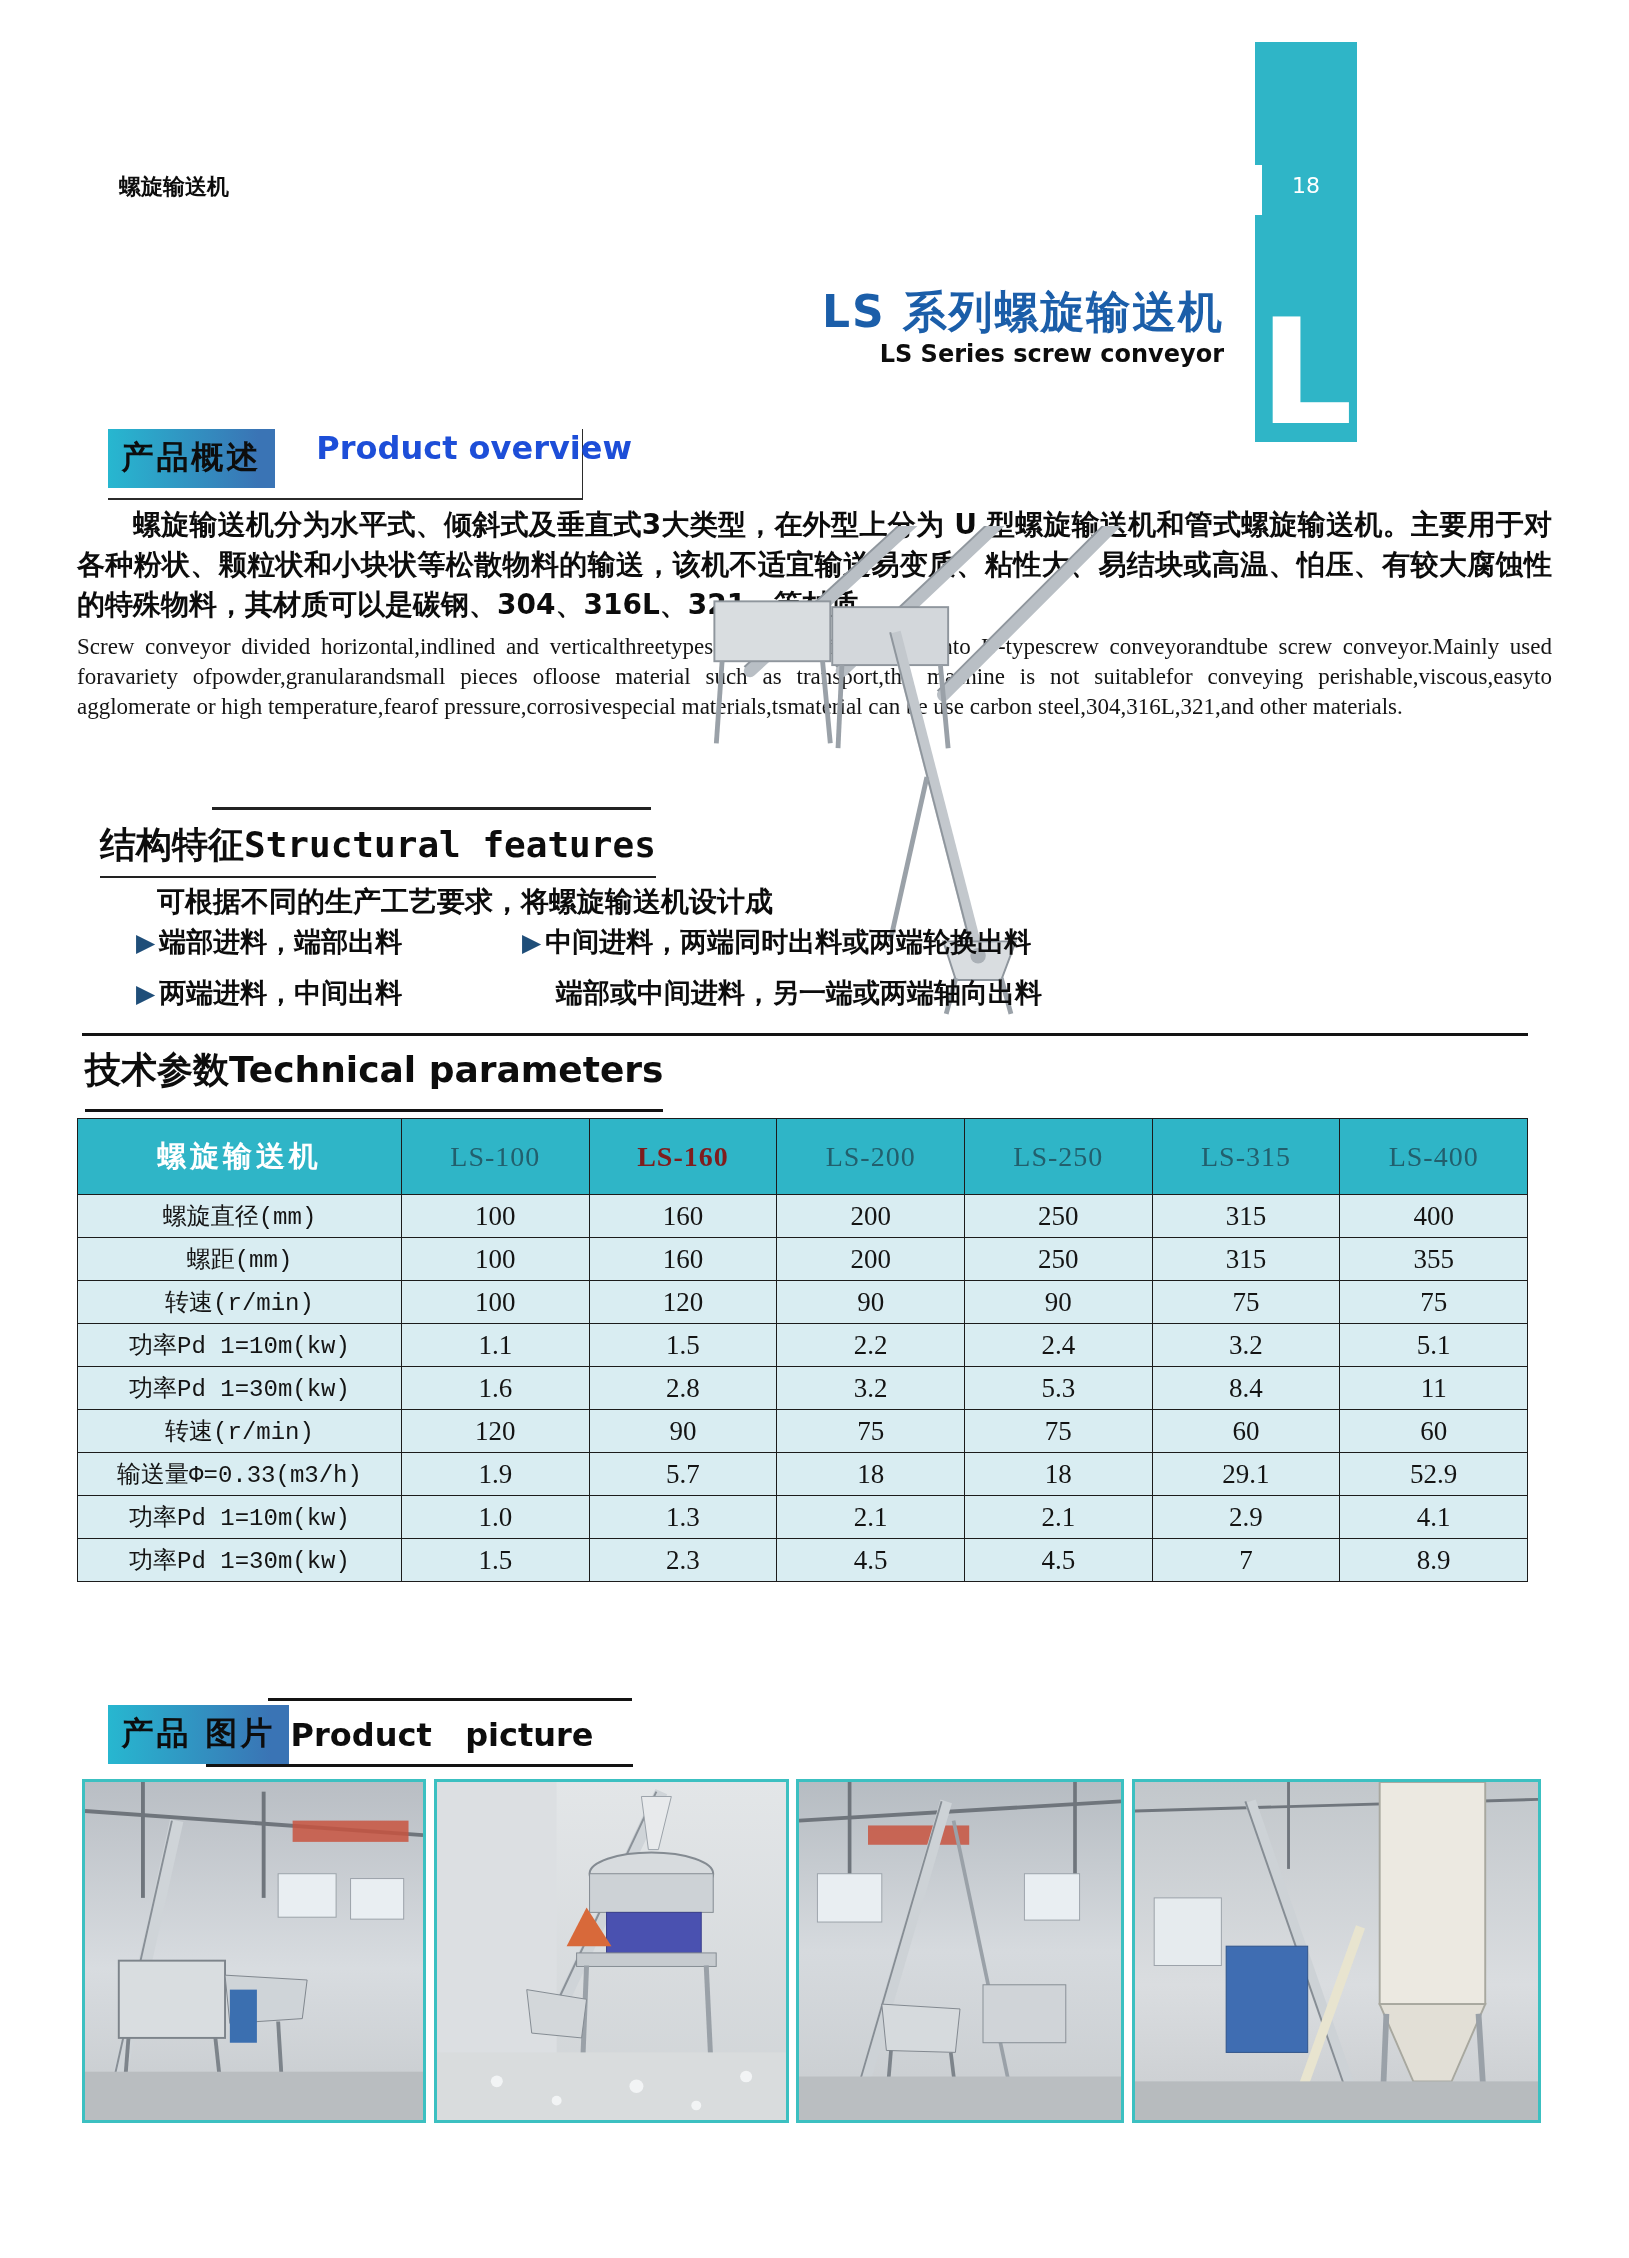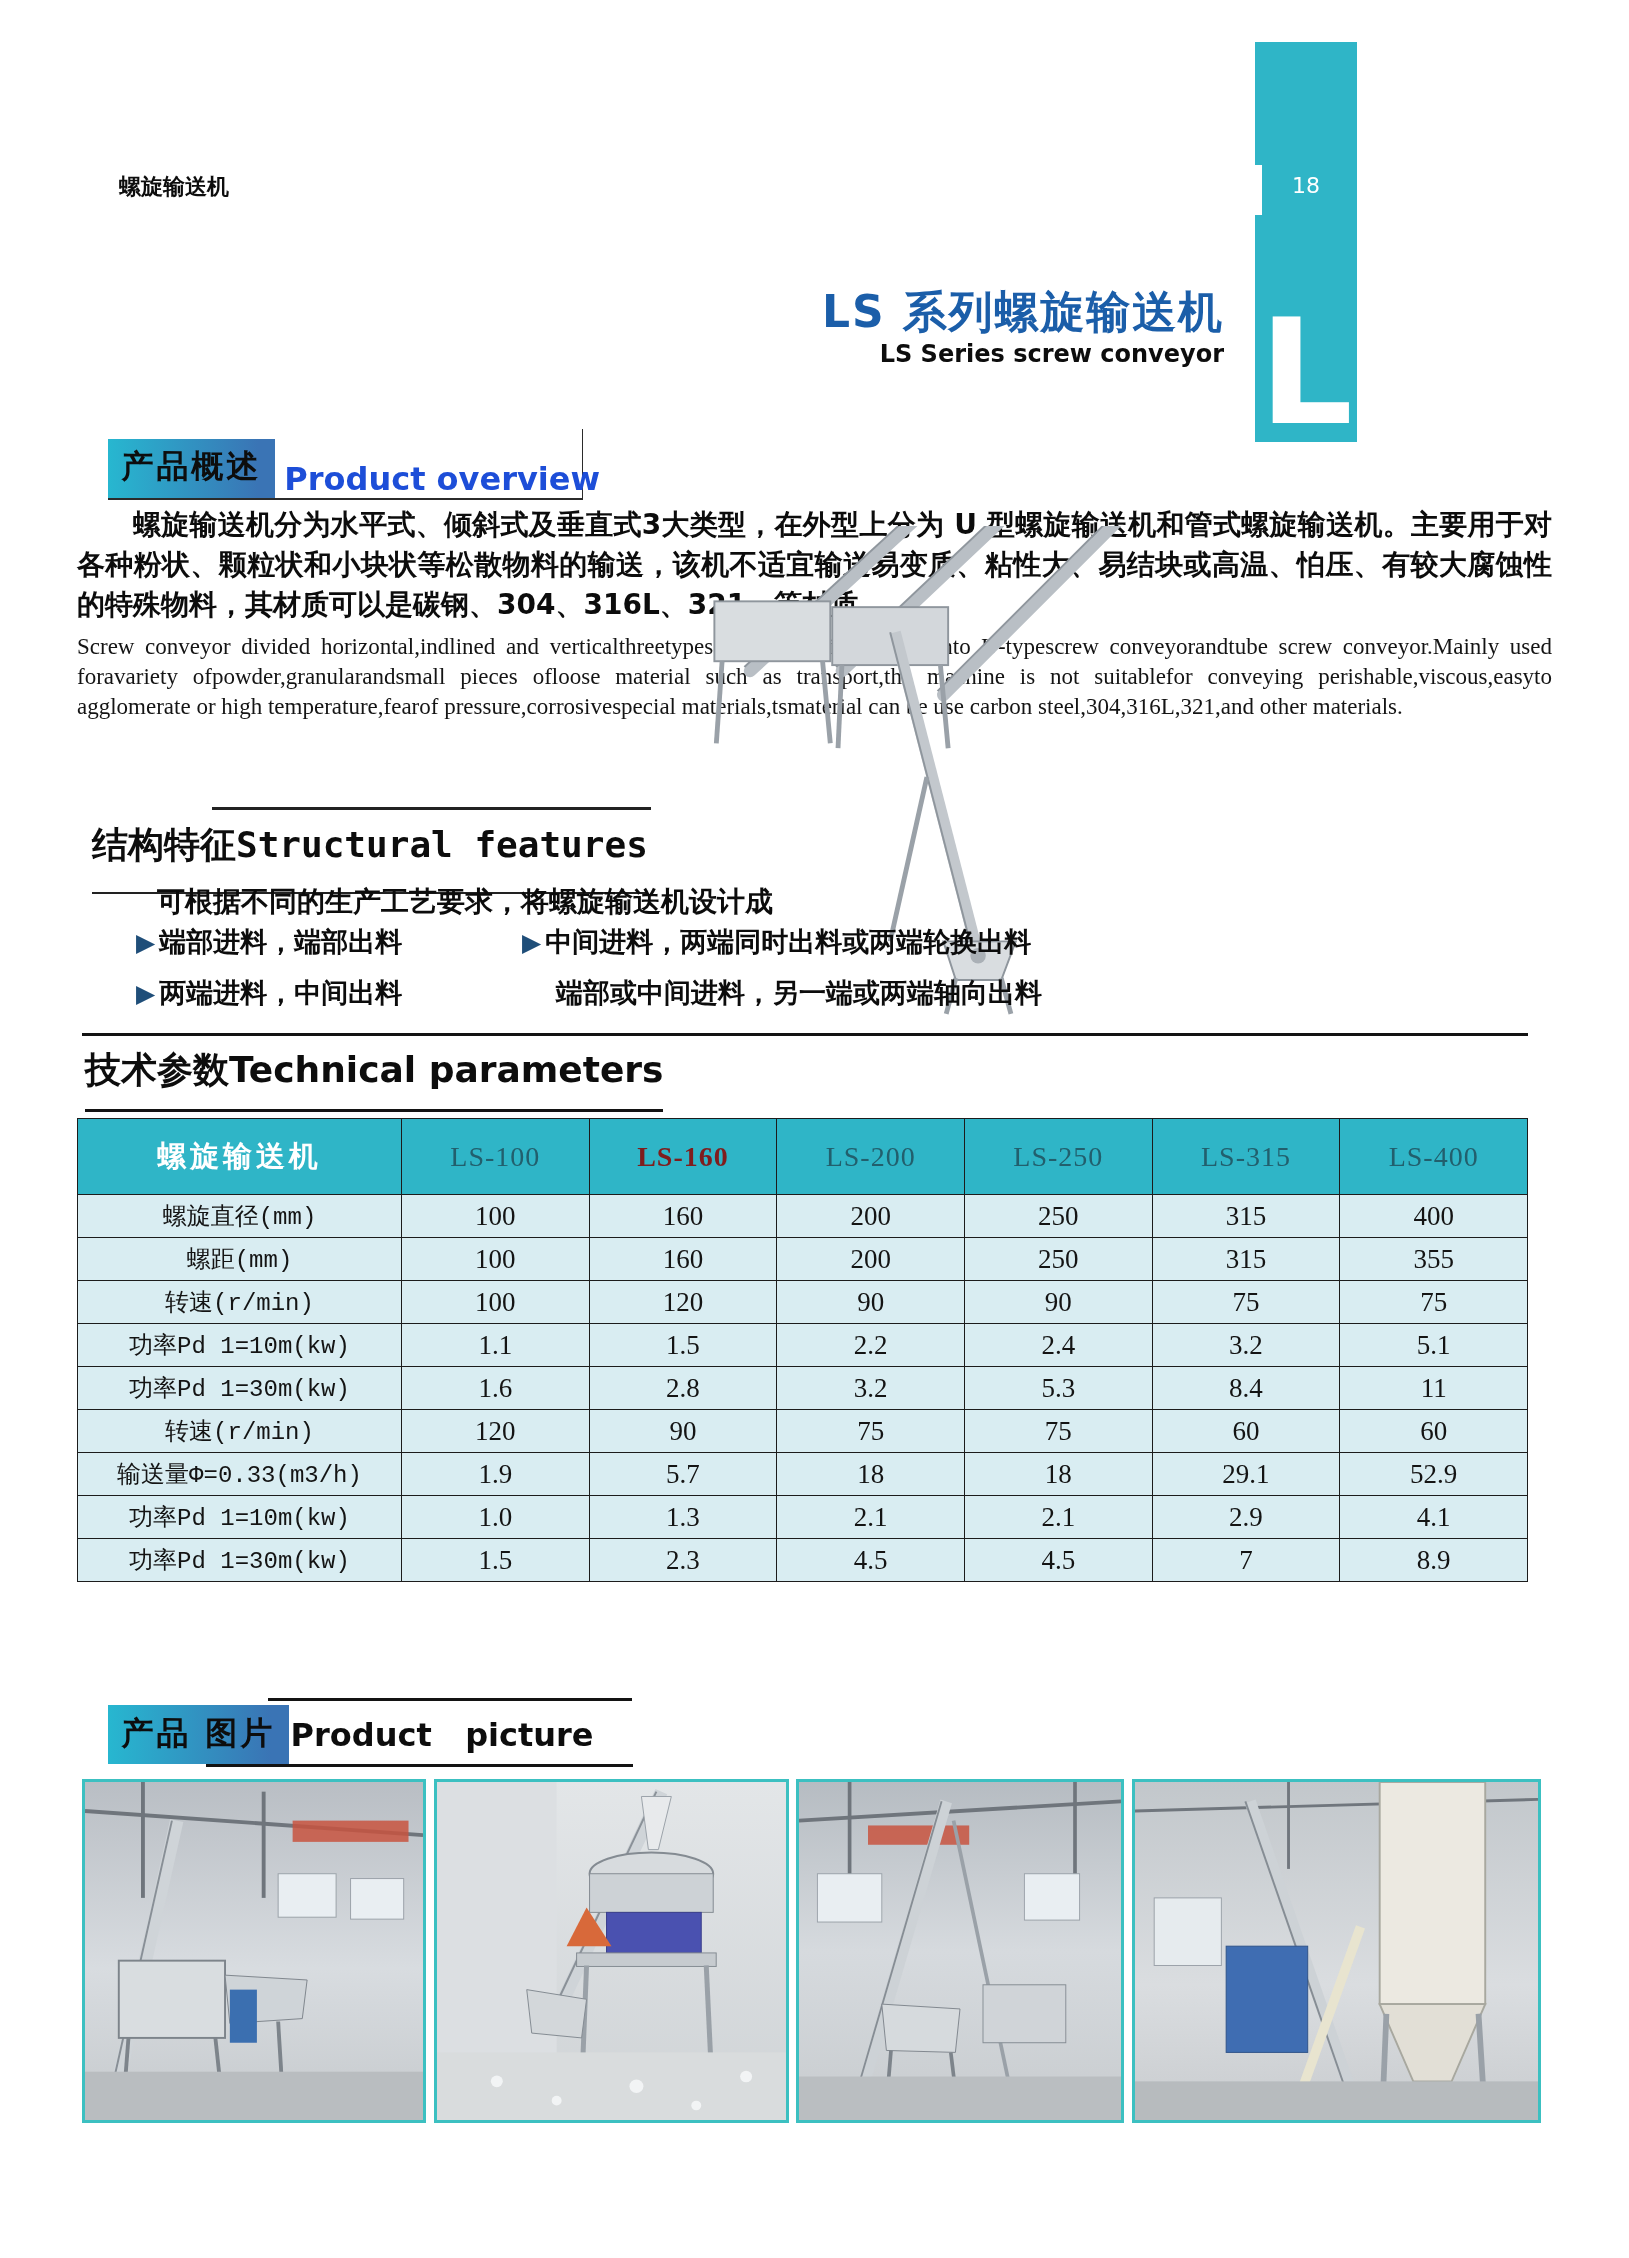--- a/index.html
+++ b/index.html
@@ -12,35 +12,35 @@
   .header-label{left:119px;top:172px;font-size:22px;font-weight:bold;color:#0d0d0d;}
   .corner-box{left:1255px;top:42px;width:102px;height:400px;background:#2fb5c7;}
   .corner-num{position:absolute;top:131px;left:0;width:100%;text-align:center;color:#ffffff;font-size:22px;}
   .corner-notch{position:absolute;left:0;top:123px;width:6.8px;height:50px;background:#ffffff;}
   .corner-letter{position:absolute;bottom:-7.7px;left:0;width:100%;text-align:center;color:#ffffff;
                  font-size:147px;font-weight:bold;line-height:154px;}
   .title-cn{right:406px;top:283px;font-size:44px;font-weight:bold;color:#1b5ea9;letter-spacing:1.9px;}
   .title-en{right:406px;top:340px;font-size:24px;font-weight:bold;color:#0d0d0d;}
 
   
-  .overview-header{left:108px;top:429px;width:475px;height:71px;display:flex;align-items:flex-end;
-                   border-bottom:2.9px solid #2b2b2b;border-right:1.9px solid #2b2b2b;box-sizing:border-box;}
+  .overview-header{left:108px;top:429px;width:475px;height:71px;display:flex;align-items:flex-start;
+                   border-bottom:2.9px solid #2b2b2b;border-right:1.9px solid #2b2b2b;box-sizing:border-box;gap:32px;}
   .chip{background:linear-gradient(90deg,#27b7d0 0%,#3a74b5 90%);color:#0d0d0d;
         font-size:32px;font-weight:bold;padding:6.8px 13.5px 8.7px;letter-spacing:2.9px;white-space:nowrap;}
   .overview-en{color:#1d4ed8;font-size:32px;font-weight:bold;margin-left:9.7px;white-space:nowrap;}
 
   .para-cn{left:77px;top:505px;width:1475px;font-size:28px;font-weight:600;line-height:40px;
            text-align:justify;text-indent:2em;color:#0c0c0c;}
   .para-en{left:77px;top:632px;width:1475px;font-family:"Liberation Serif",serif;font-size:23px;
            line-height:30px;text-align:justify;color:#141414;}
 
   
   .struct-overline{left:212px;top:807px;width:439px;height:2.9px;background:#222;}
-  .struct-heading{left:92px;top:821px;font-family:"DejaVu Sans Mono",monospace;font-size:36px;
-                  font-weight:bold;color:#0d0d0d;border-bottom:2.9px solid #222;padding-bottom:22px;white-space:nowrap;}
+  .struct-heading{left:100px;top:821px;font-family:"DejaVu Sans Mono",monospace;font-size:36px;
+                  font-weight:bold;color:#0d0d0d;border-bottom:2.9px solid #222;padding-bottom:6px;white-space:nowrap;}
   .struct-intro{left:157px;top:883px;font-size:28px;font-weight:600;color:#0c0c0c;}
   .bullets{left:92px;top:924px;width:975px;display:grid;grid-template-columns:386px 589px;row-gap:14.5px;margin-left:44px;}
   .bullet-item{font-size:27px;font-weight:600;color:#0c0c0c;white-space:nowrap;}
   .bullet-item .tri{color:#1f4e79;margin-right:3.9px;font-size:25px;}
   .bullet-item.no-marker{padding-left:34px;}
 
   .illustration{left:697px;top:526px;width:454px;height:497px;}
 
   
   .tech-topline{left:82px;top:1033px;width:1446px;height:2.9px;background:#131313;}

